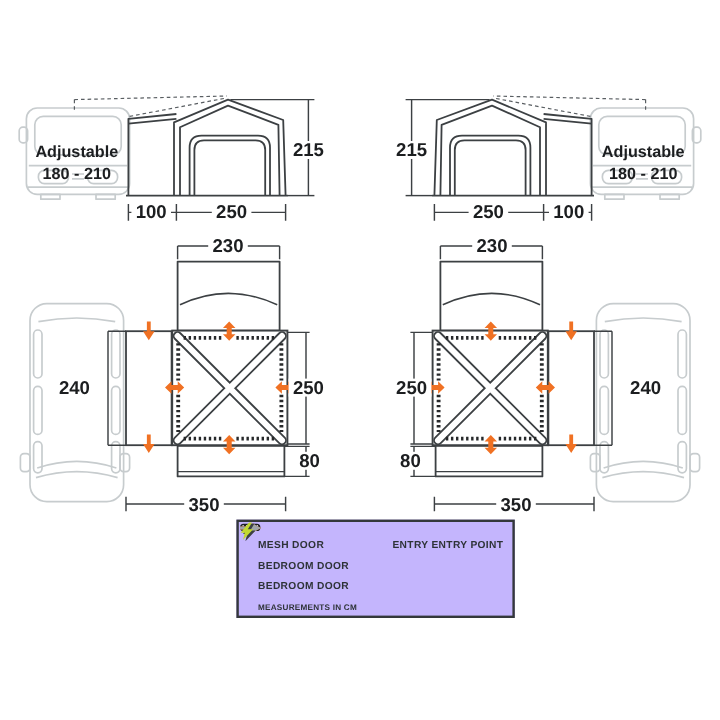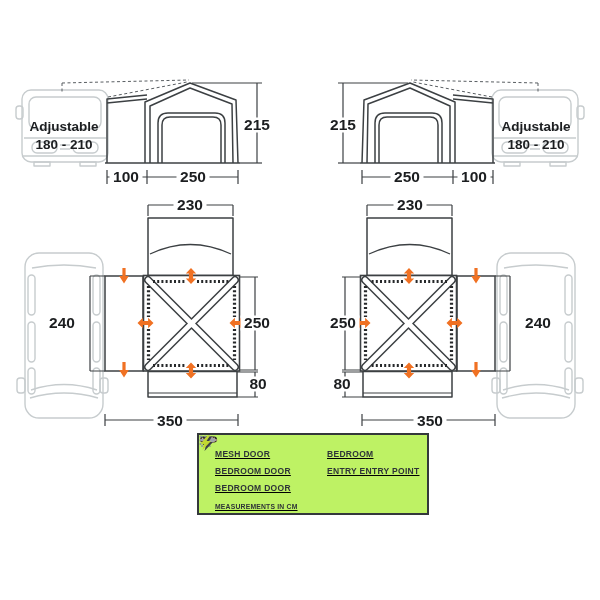--- a/index.html
+++ b/index.html
@@ -4,22 +4,22 @@
 <style>
   html,body{margin:0;padding:0;background:#fff;}
   .canvas{position:relative;width:600px;height:600px;background:#fff;overflow:hidden;
           font-family:"Liberation Sans",sans-serif;}
   .canvas svg{position:absolute;left:0;top:0;}
   .dim-label{font-family:"Liberation Sans",sans-serif;font-weight:bold;font-size:15.5px;
              fill:#1c1e20;text-anchor:middle;}
   .adj-label{font-family:"Liberation Sans",sans-serif;font-weight:bold;font-size:13.5px;
              fill:#1c1e20;text-anchor:middle;}
   .legend{position:absolute;left:197px;top:433px;width:232px;height:82px;
-          border:2.5px solid #34383b;background:#bef264;box-sizing:border-box;
-          display:flex;padding:10px 0 0 16px;text-decoration:underline;}
+          border:2.5px solid #34383b;background:#c4b5fd;box-sizing:border-box;
+          display:flex;padding:10px 0 0 16px;}
   .lg-col1{width:112px;}
   .lg-col2{flex:1;}
   .lg-row{display:flex;align-items:center;gap:7px;height:17px;}
   .lg-label{font-weight:bold;font-size:8.5px;color:#2e3338;letter-spacing:.3px;white-space:nowrap;}
   .lg-note{font-weight:bold;font-size:6.8px;color:#2e3338;letter-spacing:.2px;margin-top:7px;}
   .lg-icon{flex:0 0 auto;display:block;}
 </style>
 </head>
 <body>
 
@@ -193,26 +193,20 @@
         <svg class="lg-icon" width="20" height="10">
           <line x1="1" y1="5" x2="12" y2="5" stroke="#9fa4a8" stroke-width="2.4"></line>
           <polygon points="11,1 18.5,5 11,9" fill="#9fa4a8"></polygon>
         </svg>
         <span class="lg-label">BEDROOM DOOR</span>
       </div>
       <div class="lg-note">MEASUREMENTS IN CM</div>
     </div>
     <div class="lg-col2">
       <div class="lg-row">
-        <svg class="lg-icon" width="13" height="13">
-          <rect x="1.5" y="1.5" width="9.5" height="9.5" fill="none" stroke="#8f959a" stroke-width="1.7" stroke-dasharray="2 1.7"></rect>
-        </svg>
-        <span class="lg-label">BEDROOM</span>
-      </div>
-      <div class="lg-row">
         <svg class="lg-icon" width="14" height="16">
           <path d="M9,1 L2,9.5 H5.5 L4,15.5 L12.5,6.5 H8 L11.5,1 Z" fill="#3c4043" transform="translate(1.5,0.5)"></path>
           <path d="M9,1 L2,9.5 H5.5 L4,15.5 L12.5,6.5 H8 L11.5,1 Z" fill="#c2d832" transform="translate(-0.5,-0.5)"></path>
         </svg>
         <span class="lg-label">ENTRY ENTRY POINT</span>
       </div>
     </div>
   </div>
 </div>
 

